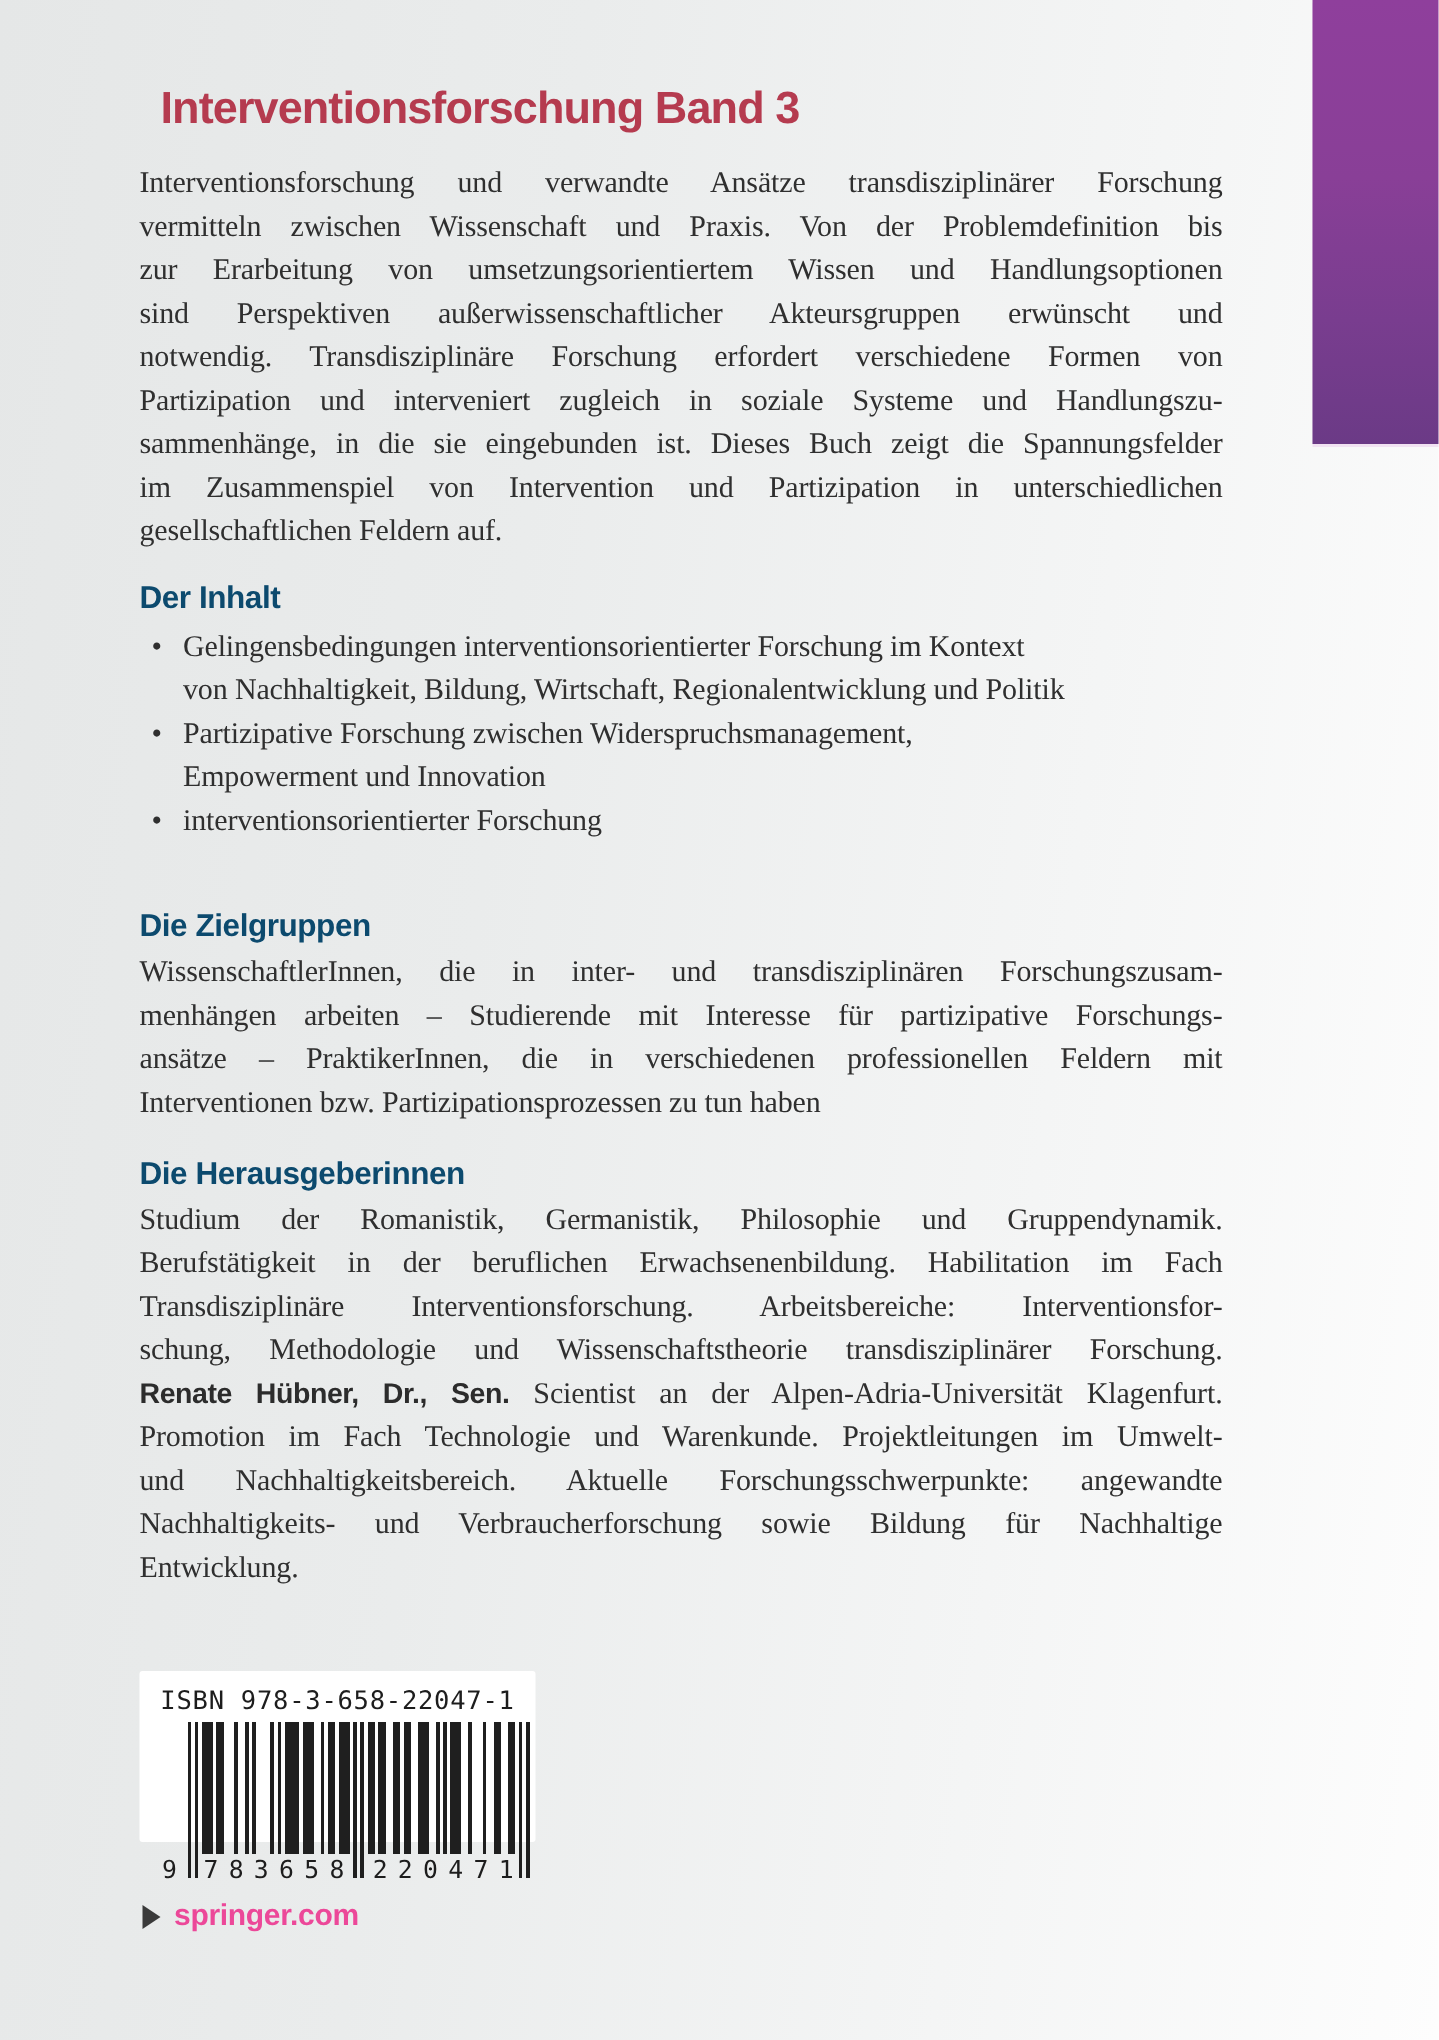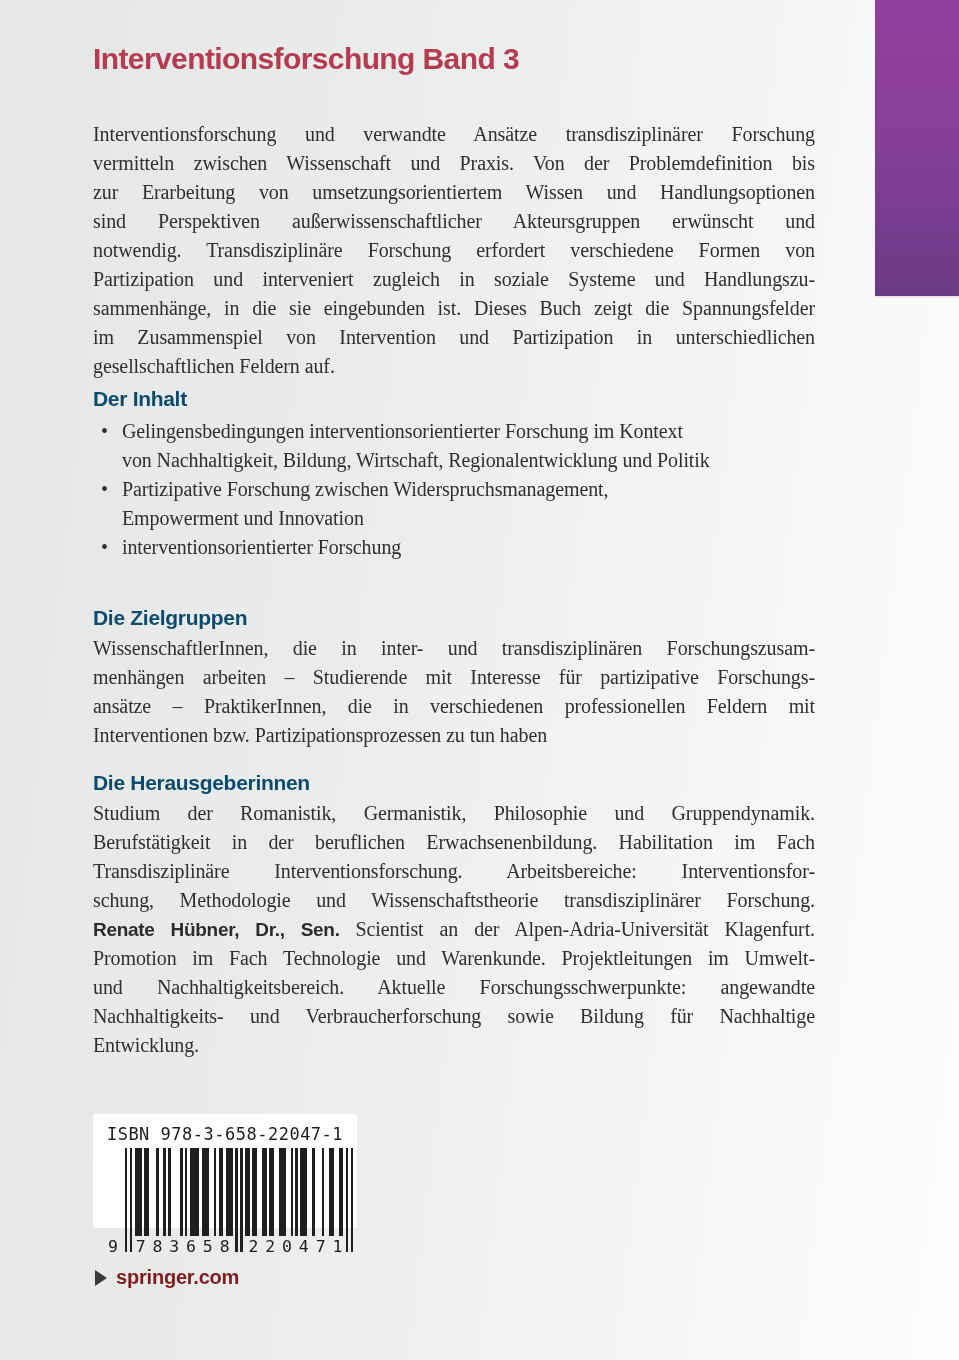--- a/index.html
+++ b/index.html
@@ -7,21 +7,21 @@
     width:959px;height:1360px;position:relative;overflow:hidden;
     background:linear-gradient(97deg,#e5e7e7 0%,#eaecec 35%,#f4f5f5 70%,#fdfdfd 100%);
     font-family:"Liberation Serif",serif;color:#2f2f2f;
   }
   .purple-block{
     position:absolute;left:875px;top:0;width:84px;height:296px;
     background:linear-gradient(to bottom,#8f3f9c 0%,#893f97 40%,#793d8f 72%,#6b3a86 100%);
     box-shadow:0 2px 0 rgba(240,223,241,.9);
   }
   .title{
-    position:absolute;left:93px;top:42px;margin:0;
+    position:absolute;left:93px;top:42px;margin:14px;
     font-family:"Liberation Sans",sans-serif;font-weight:700;
     font-size:30px;letter-spacing:-0.6px;color:#b53b4f;white-space:nowrap;
   }
   .textblock{position:absolute;left:93px;width:722px;font-size:20px;line-height:29px;letter-spacing:-0.1px}
   .textblock .line{text-align:justify;text-align-last:justify}
   .textblock .line.last{text-align-last:left}
   .sect{
     position:absolute;left:93px;margin:0;
     font-family:"Liberation Sans",sans-serif;font-weight:700;
     font-size:21px;letter-spacing:-0.3px;color:#0c4a6e;white-space:nowrap;
@@ -37,32 +37,32 @@
   }
   .isbn-label{
     position:absolute;top:10px;left:0;width:100%;text-align:center;
     font-family:"DejaVu Sans Mono","Liberation Mono",monospace;
     font-size:17px;letter-spacing:0.5px;color:#1d1d1d;white-space:nowrap;
   }
   .barcode-svg{position:absolute;left:10px;top:33px}
   .barcode-svg text{font-family:"DejaVu Sans Mono","Liberation Mono",monospace;font-size:16.5px;fill:#1d1d1d}
   .footer{position:absolute;left:95px;top:1266px;display:flex;align-items:center;gap:9px}
   .tri{width:0;height:0;border-top:8px solid transparent;border-bottom:8px solid transparent;border-left:12px solid #3a3a3a}
-  .site{font-family:"Liberation Sans",sans-serif;font-weight:700;font-size:20px;letter-spacing:-0.2px;color:#7f1d1d;white-space:nowrap}
+  .site{font-family:"Liberation Sans",sans-serif;font-weight:700;font-size:20px;letter-spacing:-0.2px;color:#ec4899;white-space:nowrap}
 </style>
 </head>
 <body>
 
 <div>
 
   <div class="purple-block"></div>
 
   <h1 class="title">Interventionsforschung Band 3</h1>
 
-  <div class="textblock" style="top:120px">
+  <div class="textblock" style="top:108px">
       <div class="line">Interventionsforschung und verwandte Ansätze transdisziplinärer Forschung</div>
       <div class="line">vermitteln zwischen Wissenschaft und Praxis. Von der Problemdefinition bis</div>
       <div class="line">zur Erarbeitung von umsetzungsorientiertem Wissen und Handlungsoptionen</div>
       <div class="line">sind Perspektiven außerwissenschaftlicher Akteursgruppen erwünscht und</div>
       <div class="line">notwendig. Transdisziplinäre Forschung erfordert verschiedene Formen von</div>
       <div class="line">Partizipation und interveniert zugleich in soziale Systeme und Handlungszu-</div>
       <div class="line">sammenhänge, in die sie eingebunden ist. Dieses Buch zeigt die Spannungsfelder</div>
       <div class="line">im Zusammenspiel von Intervention und Partizipation in unterschiedlichen</div>
       <div class="line last">gesellschaftlichen Feldern auf.</div>
     </div>

